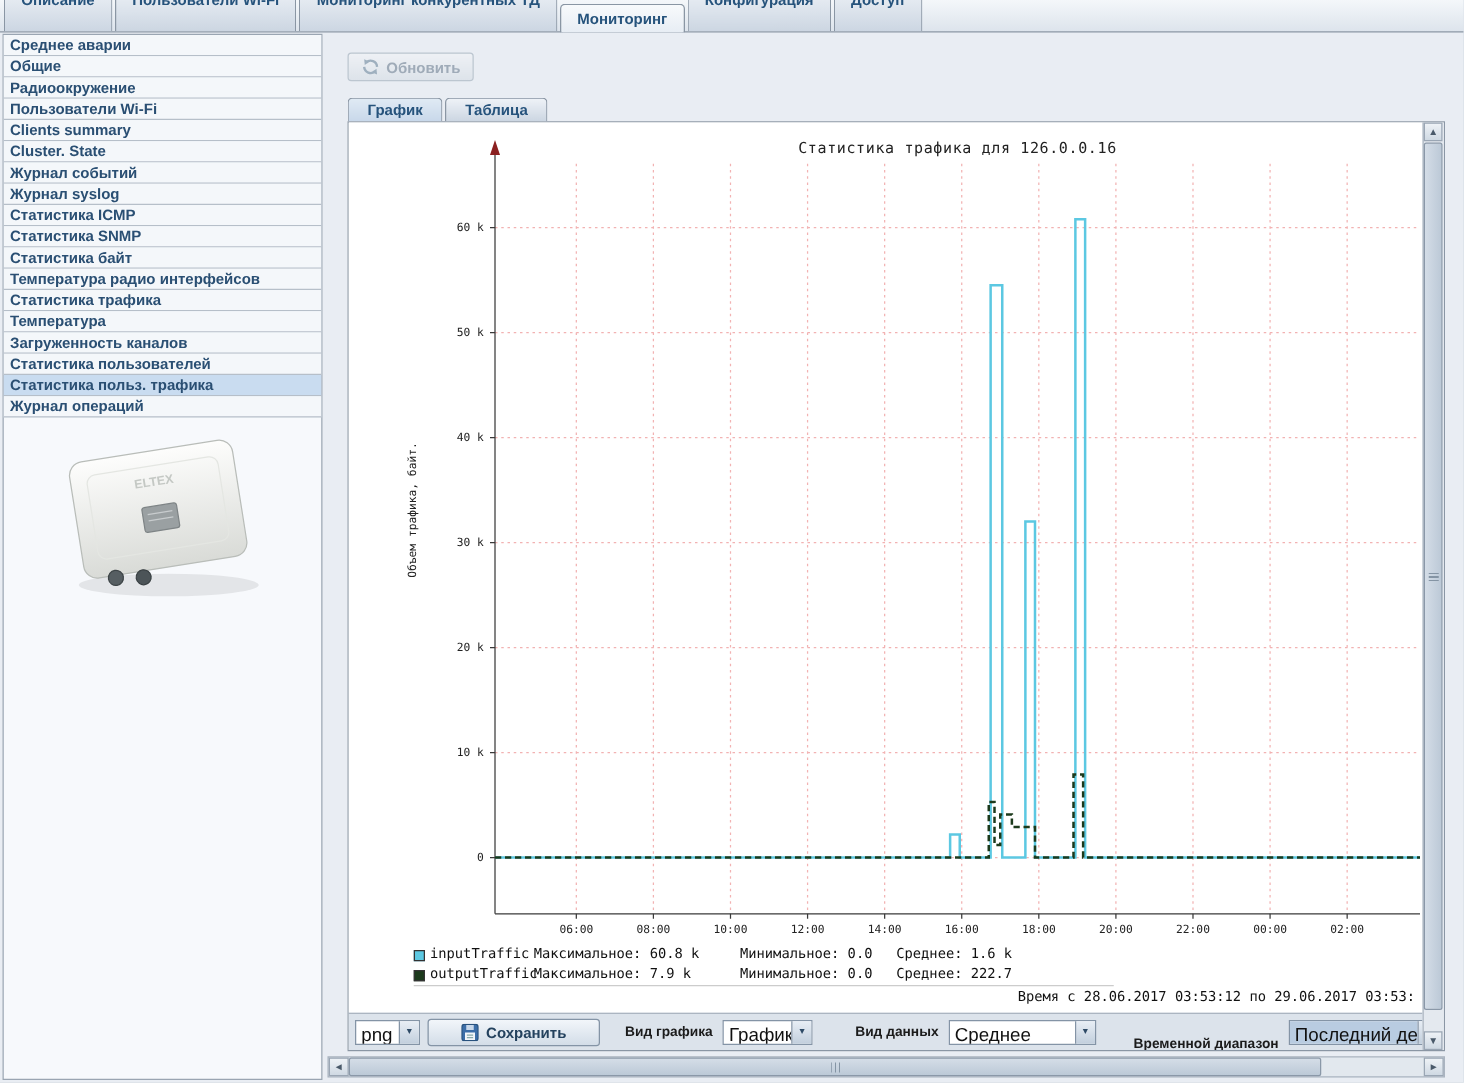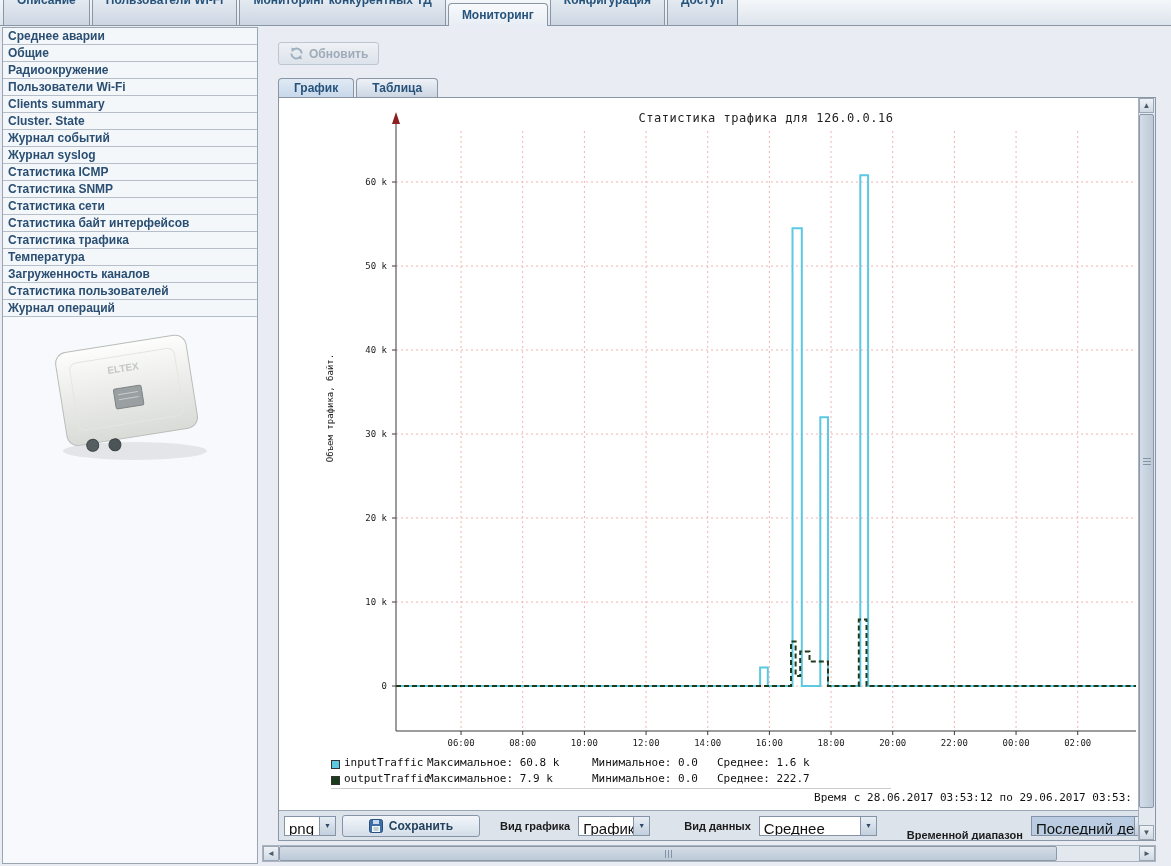--- a/index.html
+++ b/index.html
@@ -121,26 +121,27 @@
         <div class="side-item">Среднее аварии</div>
         <div class="side-item">Общие</div>
         <div class="side-item">Радиоокружение</div>
         <div class="side-item">Пользователи Wi-Fi</div>
         <div class="side-item">Clients summary</div>
         <div class="side-item">Cluster. State</div>
         <div class="side-item">Журнал событий</div>
         <div class="side-item">Журнал syslog</div>
         <div class="side-item">Статистика ICMP</div>
         <div class="side-item">Статистика SNMP</div>
-        <div class="side-item">Статистика сети</div>
-        <div class="side-item">Статистика байт интерфейсов</div>
+        <div class="side-item">Статистика байт</div>
+        <div class="side-item">Температура радио интерфейсов</div>
         <div class="side-item">Статистика трафика</div>
         <div class="side-item">Температура</div>
         <div class="side-item">Загруженность каналов</div>
         <div class="side-item">Статистика пользователей</div>
+        <div class="side-item selected">Статистика польз. трафика</div>
         <div class="side-item">Журнал операций</div>
       </div>
     <div class="device-wrap">
       <svg width="226" height="136" viewBox="0 0 226 136">
         <ellipse cx="118" cy="124" rx="72" ry="9" fill="rgba(0,0,0,0.08)"></ellipse>
         <g transform="rotate(-9 112 66)">
           <defs>
             <linearGradient id="devg" x1="0" y1="0" x2="0" y2="1">
               <stop offset="0" stop-color="#fdfdfc"></stop>
                 <stop offset="1" stop-color="#d9dbd7"></stop>

